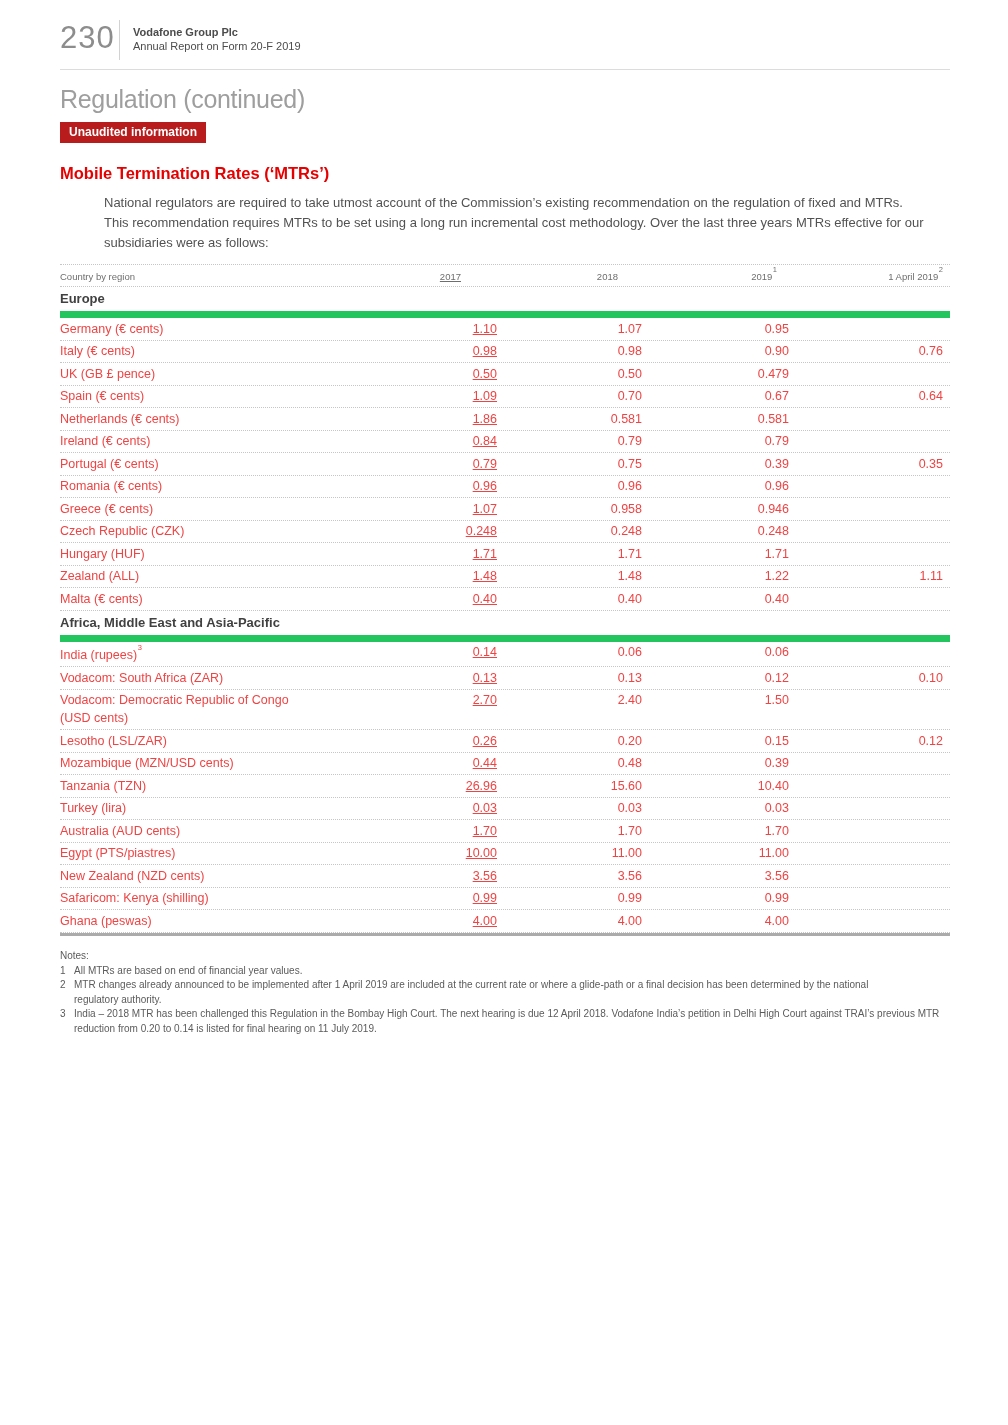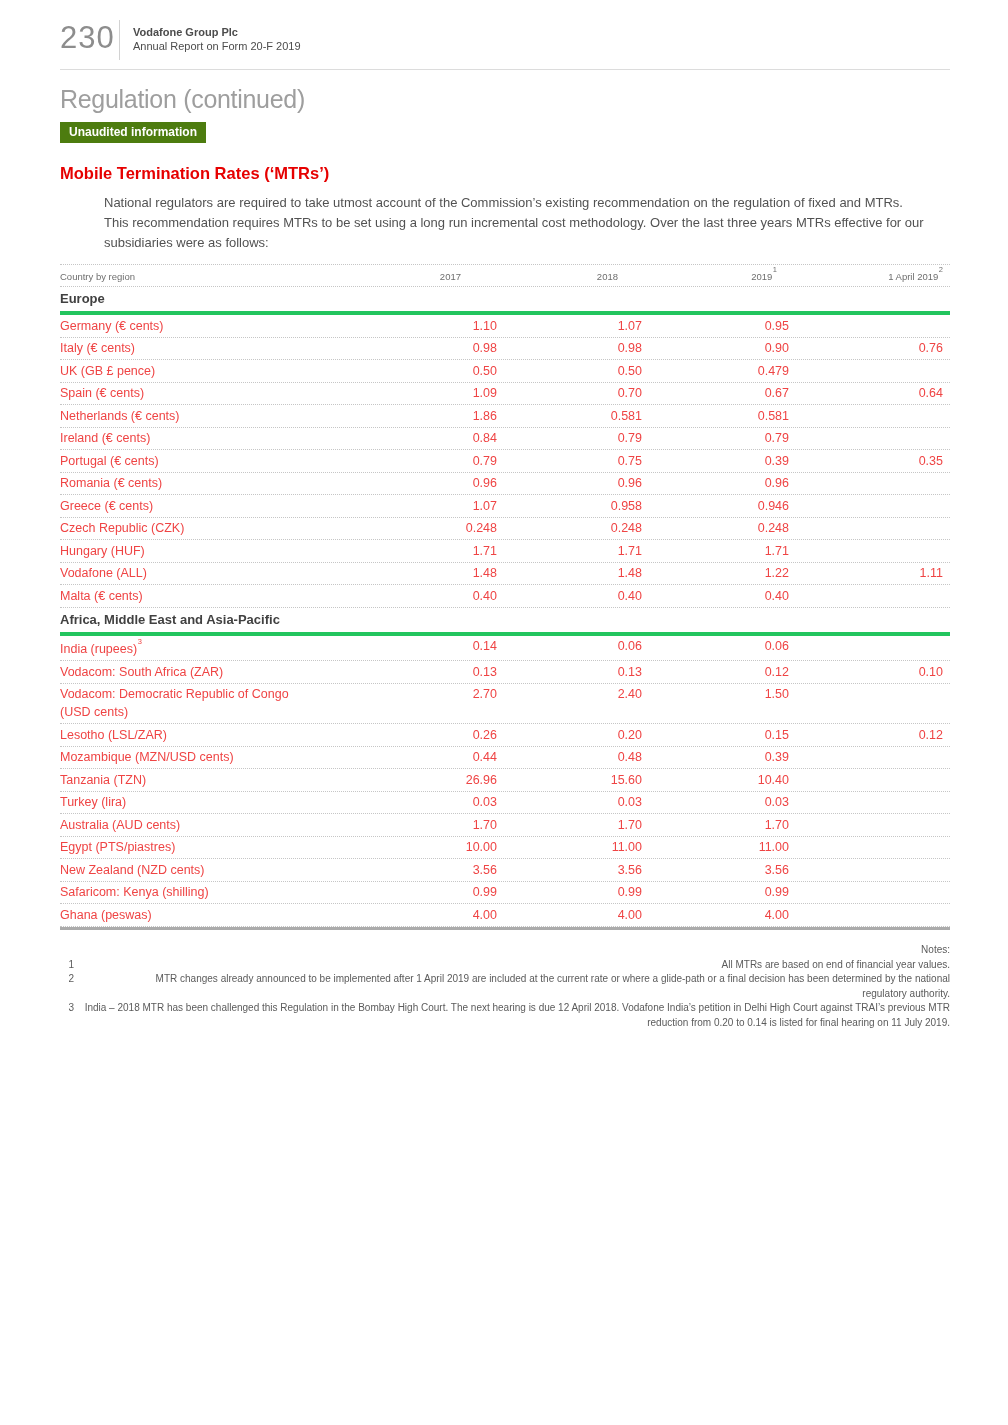--- a/index.html
+++ b/index.html
@@ -13,41 +13,41 @@
   
   .page-header { display:flex; align-items:flex-start; padding-top:20px; }
   .page-num { font-size:31px; color:#8d8d8d; width:56px; line-height:36px; letter-spacing:1px; }
   .hdr-divider { width:1px; background:#d2d2d2; height:40px; margin:0 13px 0 3px; }
   .hdr-company { font-size:11px; line-height:14px; padding-top:5px; color:#4c4c4c; }
   .hdr-company .bold { font-weight:bold; }
   .header-rule { border-top:1px solid #dcdcdc; margin-top:9px; }
 
   
   .section-title { margin-top:15px; font-size:25px; color:#9e9e9e; letter-spacing:-0.3px; }
-  .badge { display:inline-block; margin-top:8px; background:#4d7c0f; color:#ffffff;
+  .badge { display:inline-block; margin-top:8px; background:#b91c1c; color:#ffffff;
            font-size:12px; font-weight:bold; padding:3px 9px 4px; }
   .red-heading { margin-top:21px; font-size:16.5px; font-weight:bold; color:#e60000; }
   .intro { margin-top:10px; font-size:13px; line-height:20px; color:#525252;margin-left:44px; }
 
   
   .mtr-table { margin-top:11px; border-bottom:3px solid #ababab; }
   .t-head { display:flex; border-top:1px dotted #c6c6c6; border-bottom:1px dotted #c6c6c6;
             font-size:9.5px; color:#6e6e6e; padding:4px 0; align-items:flex-end;gap:12px; }
   .t-row  { display:flex; align-items:flex-start; border-bottom:1px dotted #c6c6c6;
             font-size:12.5px; color:#ef4444; line-height:14px; padding:3.5px 0 4px; }
-  .t-section { display:flex; border-bottom:4px solid #22c55e; font-size:13px; font-weight:bold;
+  .t-section { display:flex; border-bottom:7px solid #22c55e; font-size:13px; font-weight:bold;
                color:#414141; padding:4px 0 5px; line-height:15px; }
   .c-label { flex:1; padding-right:10px; }
   .c-num { text-align:right; }
-  .c1 { width:145px; } .c2 { width:145px; } .c3 { width:147px; } .c4 { width:161px; padding-right:7px;text-align:right; }
+  .c1 { width:145px;text-decoration:underline; } .c2 { width:145px; } .c3 { width:147px; } .c4 { width:161px; padding-right:7px;text-align:right; }
   sup.s { font-size:7.5px; position:relative; top:-4px; margin-left:0.5px; }
   .label-line2 { margin-top:4px; }
 
   
-  .notes { margin-top:13px; font-size:10px; color:#5b5b5b; line-height:14.5px;text-align:right; }
+  .notes { margin-top:13px; font-size:10px; color:#5b5b5b; line-height:14.5px; }
   .notes-title { margin-bottom:0.5px; }
   .note { display:flex; }
   .note-num { width:14px; flex:0 0 14px; }
   .note-text { flex:1; }
 </style>
 </head>
 <body>
 
 <div class="margins page-header">
   <div class="page-num">230</div>
@@ -154,21 +154,21 @@
           <div class="c-num c4"></div>
         </div>
         <div class="t-row">
           <div class="c-label"><span>Hungary (HUF)</span></div>
           <div class="c-num c1">1.71</div>
           <div class="c-num c2">1.71</div>
           <div class="c-num c3">1.71</div>
           <div class="c-num c4"></div>
         </div>
         <div class="t-row">
-          <div class="c-label"><span>Vodafone (ALL)</span></div>
+          <div class="c-label"><span>Zealand (ALL)</span></div>
           <div class="c-num c1">1.48</div>
           <div class="c-num c2">1.48</div>
           <div class="c-num c3">1.22</div>
           <div class="c-num c4">1.11</div>
         </div>
         <div class="t-row">
           <div class="c-label"><span>Malta (€ cents)</span></div>
           <div class="c-num c1">0.40</div>
           <div class="c-num c2">0.40</div>
           <div class="c-num c3">0.40</div>

